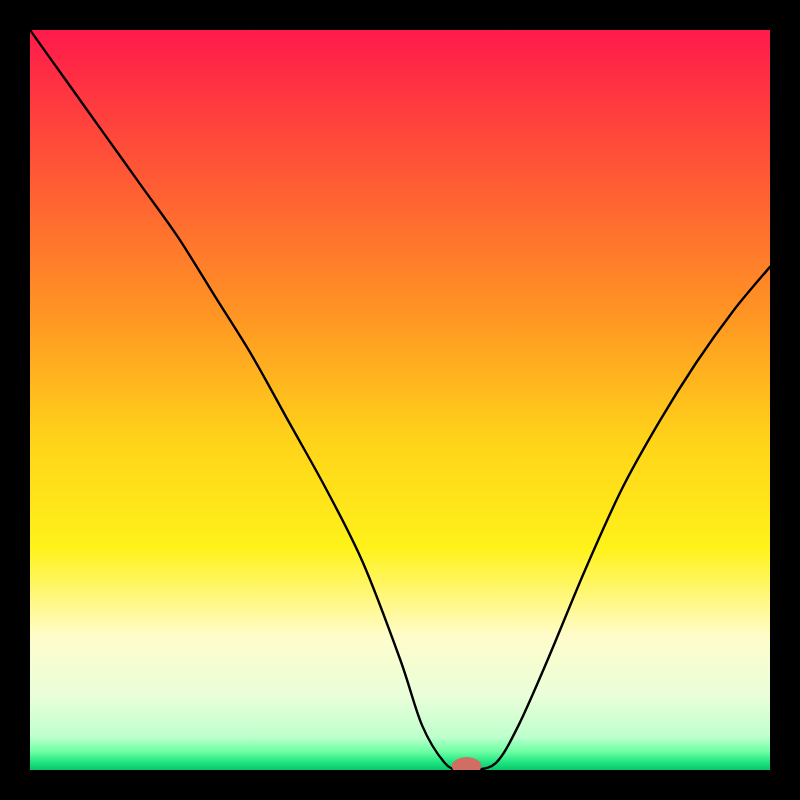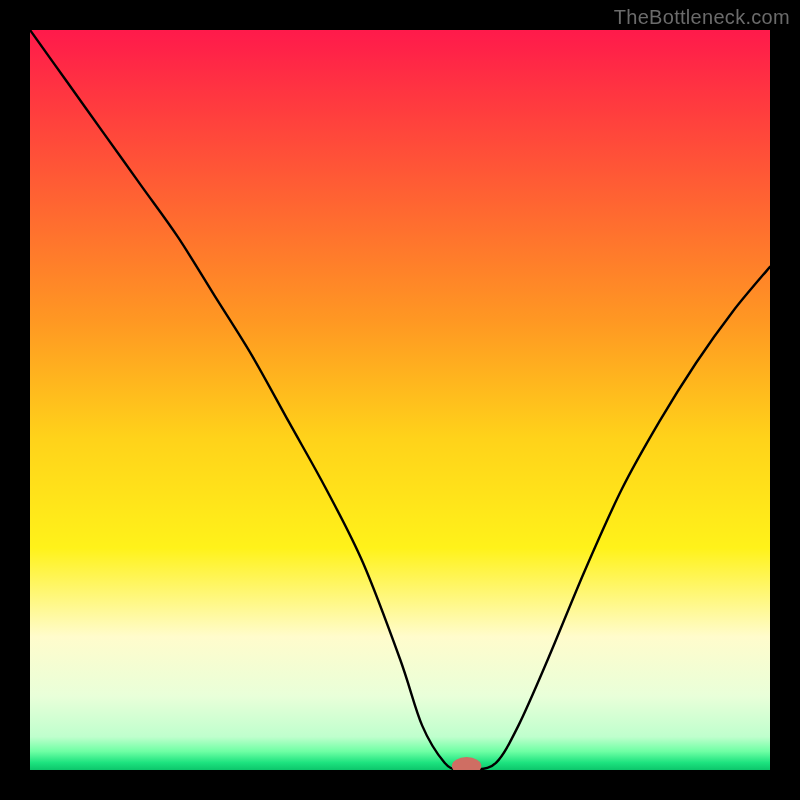--- a/index.html
+++ b/index.html
@@ -36,21 +36,20 @@
     z-index: 20;
     user-select: none;
   }
   svg { display: block; }
 </style>
 </head>
 <body>
 
 <div class="frame">
 
-  <div class="watermark">TheBottleneck.com</div>
 
   <div class="plot">
     <svg id="chart-svg" width="740" height="740" viewBox="0 0 740 740" preserveAspectRatio="none">
       <defs>
         <linearGradient id="bg-grad" x1="0" y1="0" x2="0" y2="1">
 
         <stop offset="0.00%" stop-color="#ff1a4b"></stop>
             <stop offset="10.00%" stop-color="#ff3a3f"></stop>
             <stop offset="25.00%" stop-color="#ff6a30"></stop>
             <stop offset="40.00%" stop-color="#ff9a22"></stop>

